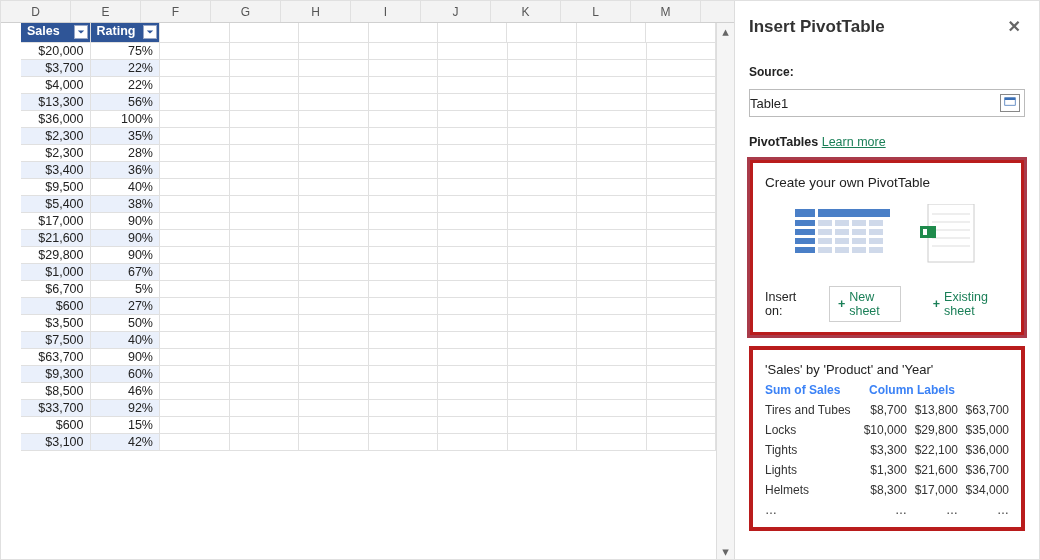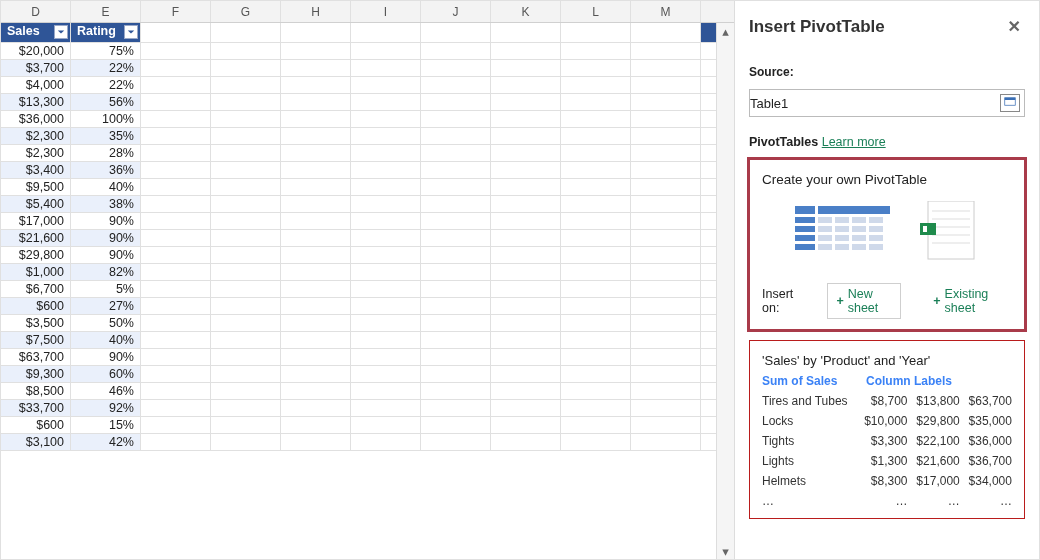--- a/index.html
+++ b/index.html
@@ -25,21 +25,21 @@
   .vscroll .track { position:absolute; top:16px; bottom:16px; left:0; right:0; }
   
   .pane { width:305px; flex:0 0 305px; border-left:1px solid #ddd; padding:14px 14px 10px 14px; display:flex; flex-direction:column; gap:10px; overflow:hidden; }
   .pane-title { display:flex; justify-content:space-between; align-items:center; font-size:17px; font-weight:600; color:#333;gap:40px; }
   .close { font-size:16px; color:#666; cursor:pointer; padding:2px 4px; }
   .src-label { font-size:12px; font-weight:600; margin-top:17px; }
   .src-box { border:1px solid #bbb; height:28px; display:flex; align-items:center; justify-content:space-between; padding:0 4px 0 0; font-size:13px; }
   .src-icon { width:20px; height:18px; border:1px solid #888; display:flex; align-items:center; justify-content:center; }
   .pt-row { font-size:12.5px; margin-top:8px; }
   .pt-row a { color:#1a7f57; text-decoration:underline; }
-  .card { border:1px solid #b91c1c; padding:12px 12px 10px 12px; }
+  .card { border:4px solid #b91c1c; padding:12px 12px 10px 12px; }
   .card.hl { outline:3px solid #a93b4a; outline-offset:-1px; }
   .card-title { font-size:13.5px; margin-bottom:10px; }
   .thumb { height:70px; display:flex; align-items:center; justify-content:center; gap:30px; margin-bottom:16px; }
   .ins-row { font-size:12.5px; display:flex; align-items:center; gap:24px; }
   .btn { border:1px solid #cfcfcf; padding:3px 8px; color:#1a7f57; font-size:12.5px; cursor:pointer; display:inline-flex; align-items:center; gap:4px; }
   .btn.plain { border:none; }
   .plus { font-weight:600; }
   .card2-title { font-size:13px; margin-bottom:6px; }
   .pvthead { display:flex; font-size:12px; font-weight:600; color:#3b82f6; }
   .pvthead .c1 { width:100px; } .pvthead .cn { width:56px; text-align:right; }
@@ -60,21 +60,21 @@
         <div class="ch">F</div>
         <div class="ch">G</div>
         <div class="ch">H</div>
         <div class="ch">I</div>
         <div class="ch">J</div>
         <div class="ch">K</div>
         <div class="ch">L</div>
         <div class="ch">M</div>
       </div>
     <div style="display:flex; flex:1; overflow:hidden;">
-      <div class="grid" id="grid" style="flex:1;">
+      <div class="grid" id="grid" style="flex:1;padding-left:20px;">
           <div class="row header">
             <div class="cell tblcell">Sales<span class="dd">
                 <svg viewBox="0 0 10 10">
                   <path d="M1 3 L5 7 L9 3 Z" fill="#2f5597"></path>
                 </svg>
               </span></div>
             <div class="cell tblcell">Rating<span class="dd">
                 <svg viewBox="0 0 10 10">
                   <path d="M1 3 L5 7 L9 3 Z" fill="#2f5597"></path>
                 </svg>
@@ -239,21 +239,21 @@
             <div class="cell blank"></div>
             <div class="cell blank"></div>
             <div class="cell blank"></div>
             <div class="cell blank"></div>
             <div class="cell blank"></div>
             <div class="cell blank"></div>
             <div class="cell blank"></div>
           </div>
           <div class="row">
             <div class="cell tblcell">$1,000</div>
-            <div class="cell tblcell">82%</div>
+            <div class="cell tblcell">67%</div>
             <div class="cell blank"></div>
             <div class="cell blank"></div>
             <div class="cell blank"></div>
             <div class="cell blank"></div>
             <div class="cell blank"></div>
             <div class="cell blank"></div>
             <div class="cell blank"></div>
             <div class="cell blank"></div>
           </div>
           <div class="row">

